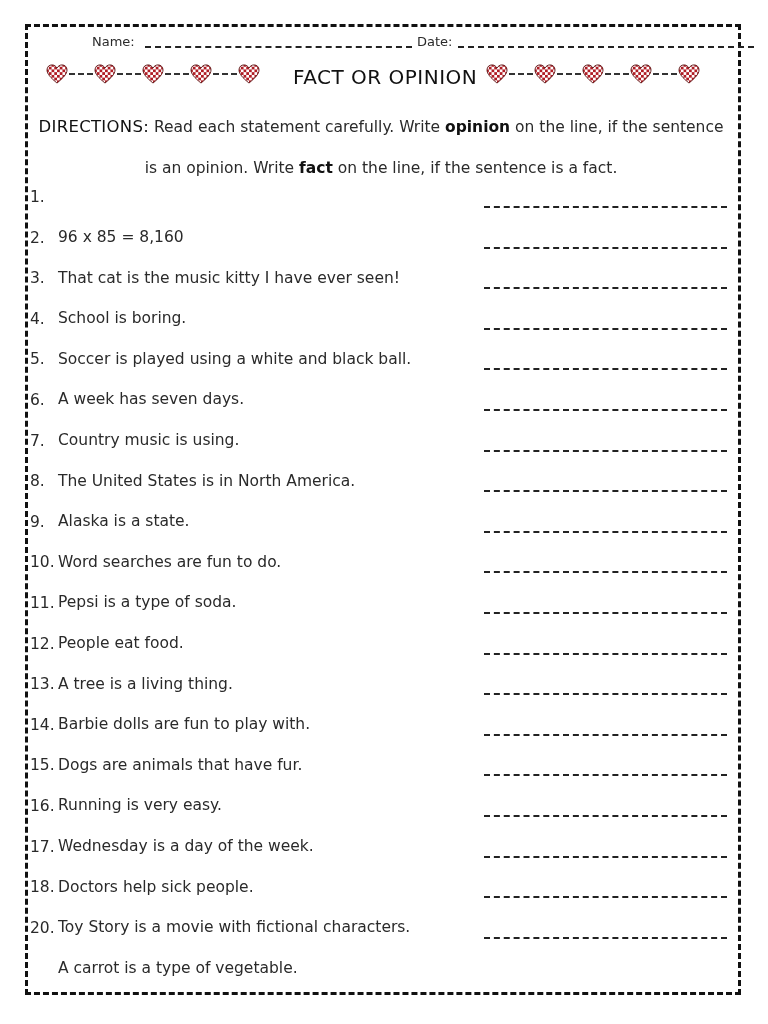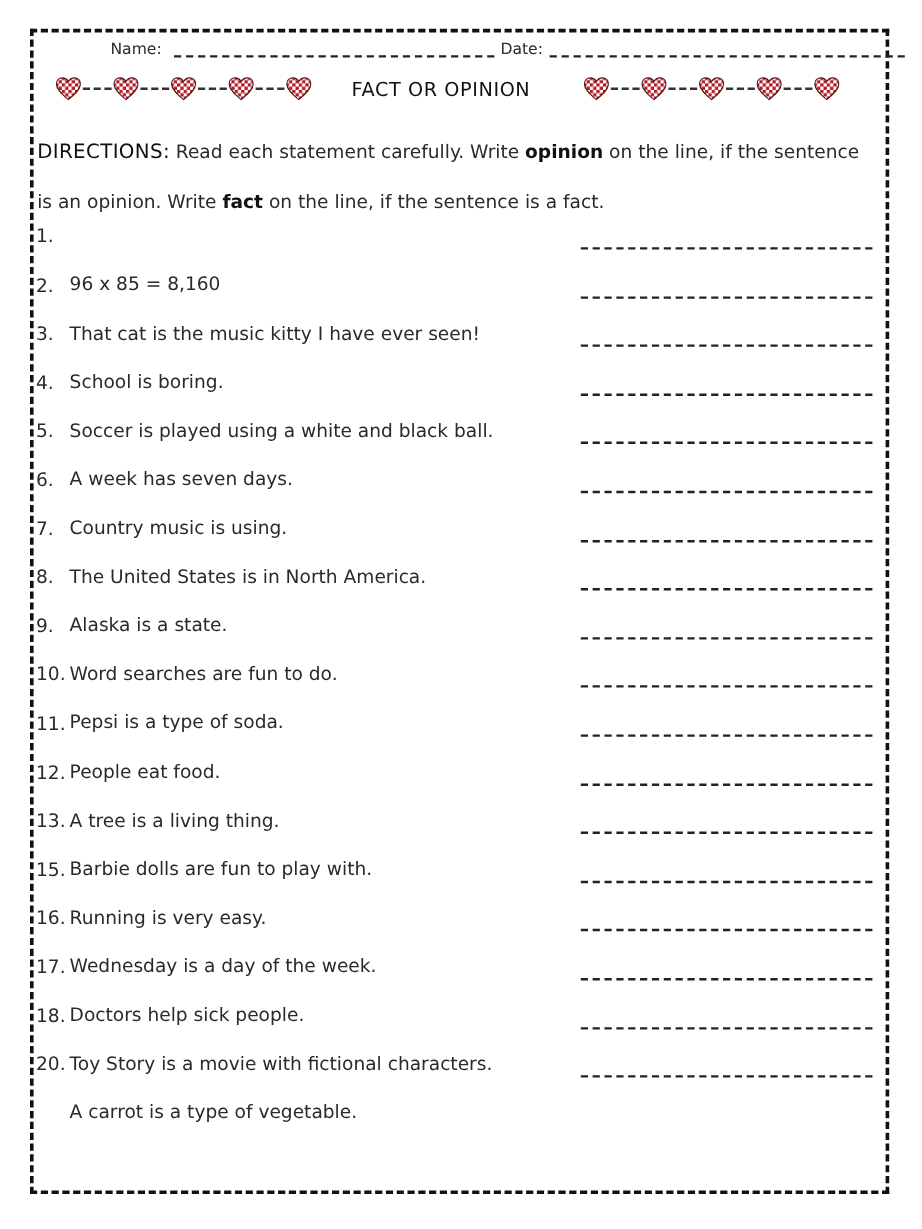--- a/index.html
+++ b/index.html
@@ -63,33 +63,34 @@
     .dashes {
       width: 24px;
       height: 0;
       border-bottom: 2px dashed #333;
       margin: 0 1px;
     }
     .title {
       position: absolute;
       left: 253px;
       top: 3px;
-      font-size: 16px;
+      font-size: 20px;
       letter-spacing: 0.5px;
       color: #111;
       text-align: center;
     }
     .directions {
       position: absolute;
       left: 31px;
       top: 106px;
       width: 700px;
       font-size: 15.5px;
       color: #2a2a2a;
       line-height: 41px;
+      text-align: center;
     }
     .directions .dir-label {
       font-size: 16.5px;
       color: #111;
       letter-spacing: 0.3px;
     }
     .directions b {
       font-weight: bold;
       color: #111;
     }
@@ -265,20 +266,25 @@
       <span class="num">12.</span>
       <span class="stmt">A tree is a living thing.</span>
       <div class="answer-line"></div>
     </div>
     <div class="item">
       <span class="num">13.</span>
       <span class="stmt">Barbie dolls are fun to play with.</span>
       <div class="answer-line"></div>
     </div>
     <div class="item">
+      <span class="num">14.</span>
+      <span class="stmt">Dogs are animals that have fur.</span>
+      <div class="answer-line"></div>
+    </div>
+    <div class="item">
       <span class="num">15.</span>
       <span class="stmt">Running is very easy.</span>
       <div class="answer-line"></div>
     </div>
     <div class="item">
       <span class="num">16.</span>
       <span class="stmt">Wednesday is a day of the week.</span>
       <div class="answer-line"></div>
     </div>
     <div class="item">

